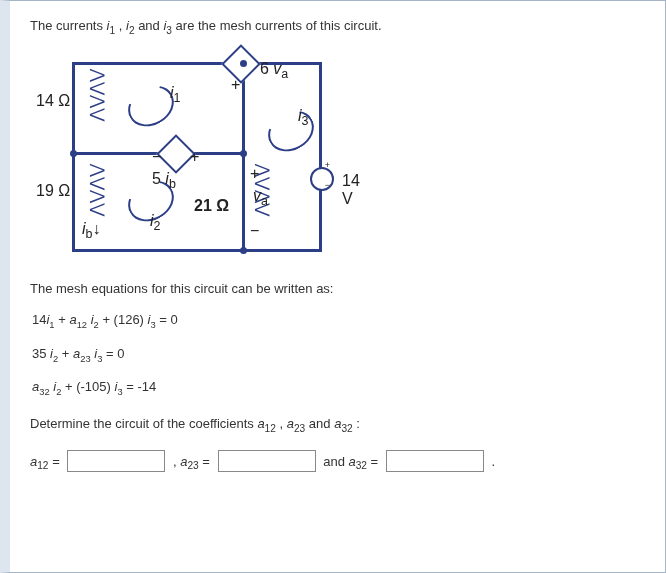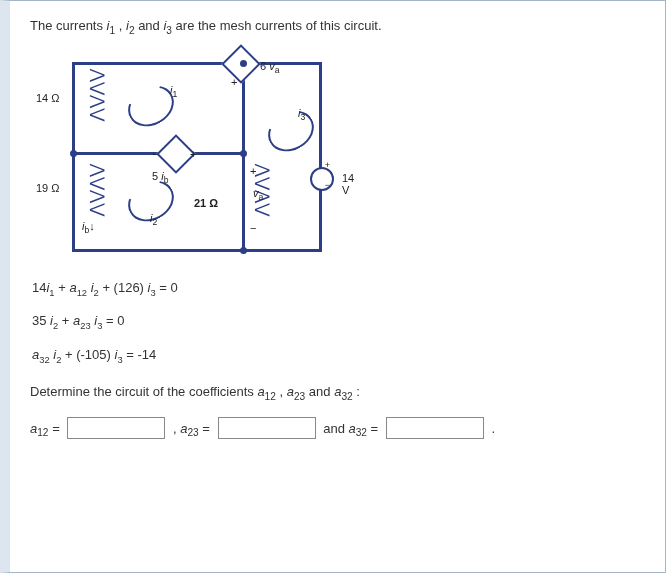--- a/index.html
+++ b/index.html
@@ -64,21 +64,21 @@
   .loop {
     position: absolute;
     width: 44px; height: 34px;
     border: 2px solid #2c3e86;
     border-radius: 50%;
     border-top-color: transparent;
     transform: rotate(-30deg);
   }
   .comp-label {
     position: absolute;
-    font-size: 11px;
+    font-size: 16px;
     color: #222;
   }
   .diamond {
     position: absolute;
     width: 24px; height: 24px;
     border: 2px solid #2c3e86;
     transform: rotate(45deg);
     background: #fff;
   }
   .vsrc {
@@ -166,20 +166,21 @@
   </span>
   <span class="comp-label" style="left:208px; top:113px;">+</span>
   <span class="comp-label" style="left:208px; top:170px;">−</span>
   <span class="comp-label" style="left:189px; top:24px;">+</span>
   <span class="comp-label" style="left:110px; top:96px;">−</span>
   <span class="comp-label" style="left:148px; top:96px;">+</span>
   <span class="comp-label" style="right:22px; top:108px; font-size:9px;">+</span>
   <span class="comp-label" style="right:22px; top:128px; font-size:9px;">−</span>
 </div>
 
+<p class="para">The mesh equations for this circuit can be written as:</p>
 
 <div class="eqn-block">
   <div class="eqn">
     <span>14</span><span class="ital">i</span><span class="sub">1</span>
     <span> + </span>
     <span class="ital">a</span><span class="sub">12</span>
     <span>  </span>
     <span class="ital">i</span><span class="sub">2</span>
     <span> + (126) </span>
     <span class="ital">i</span><span class="sub">3</span>

